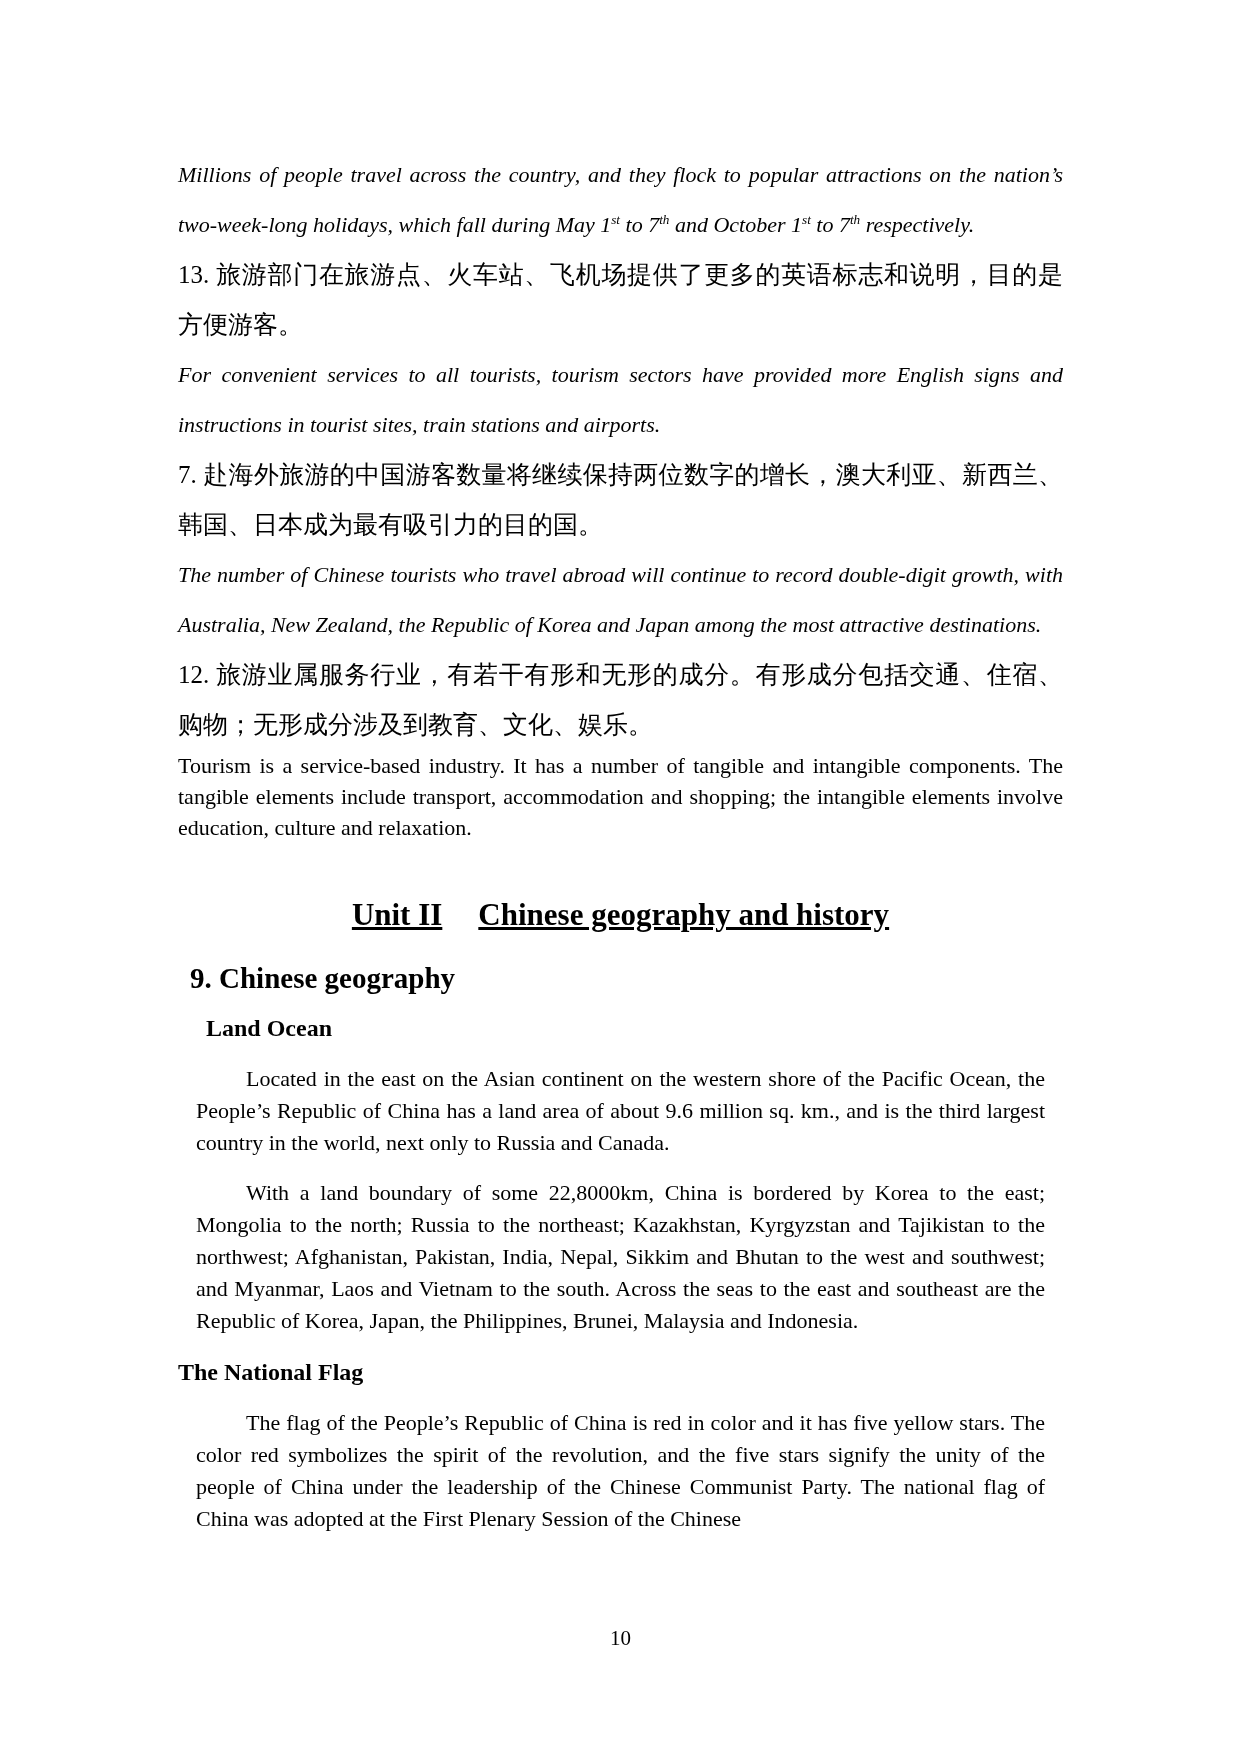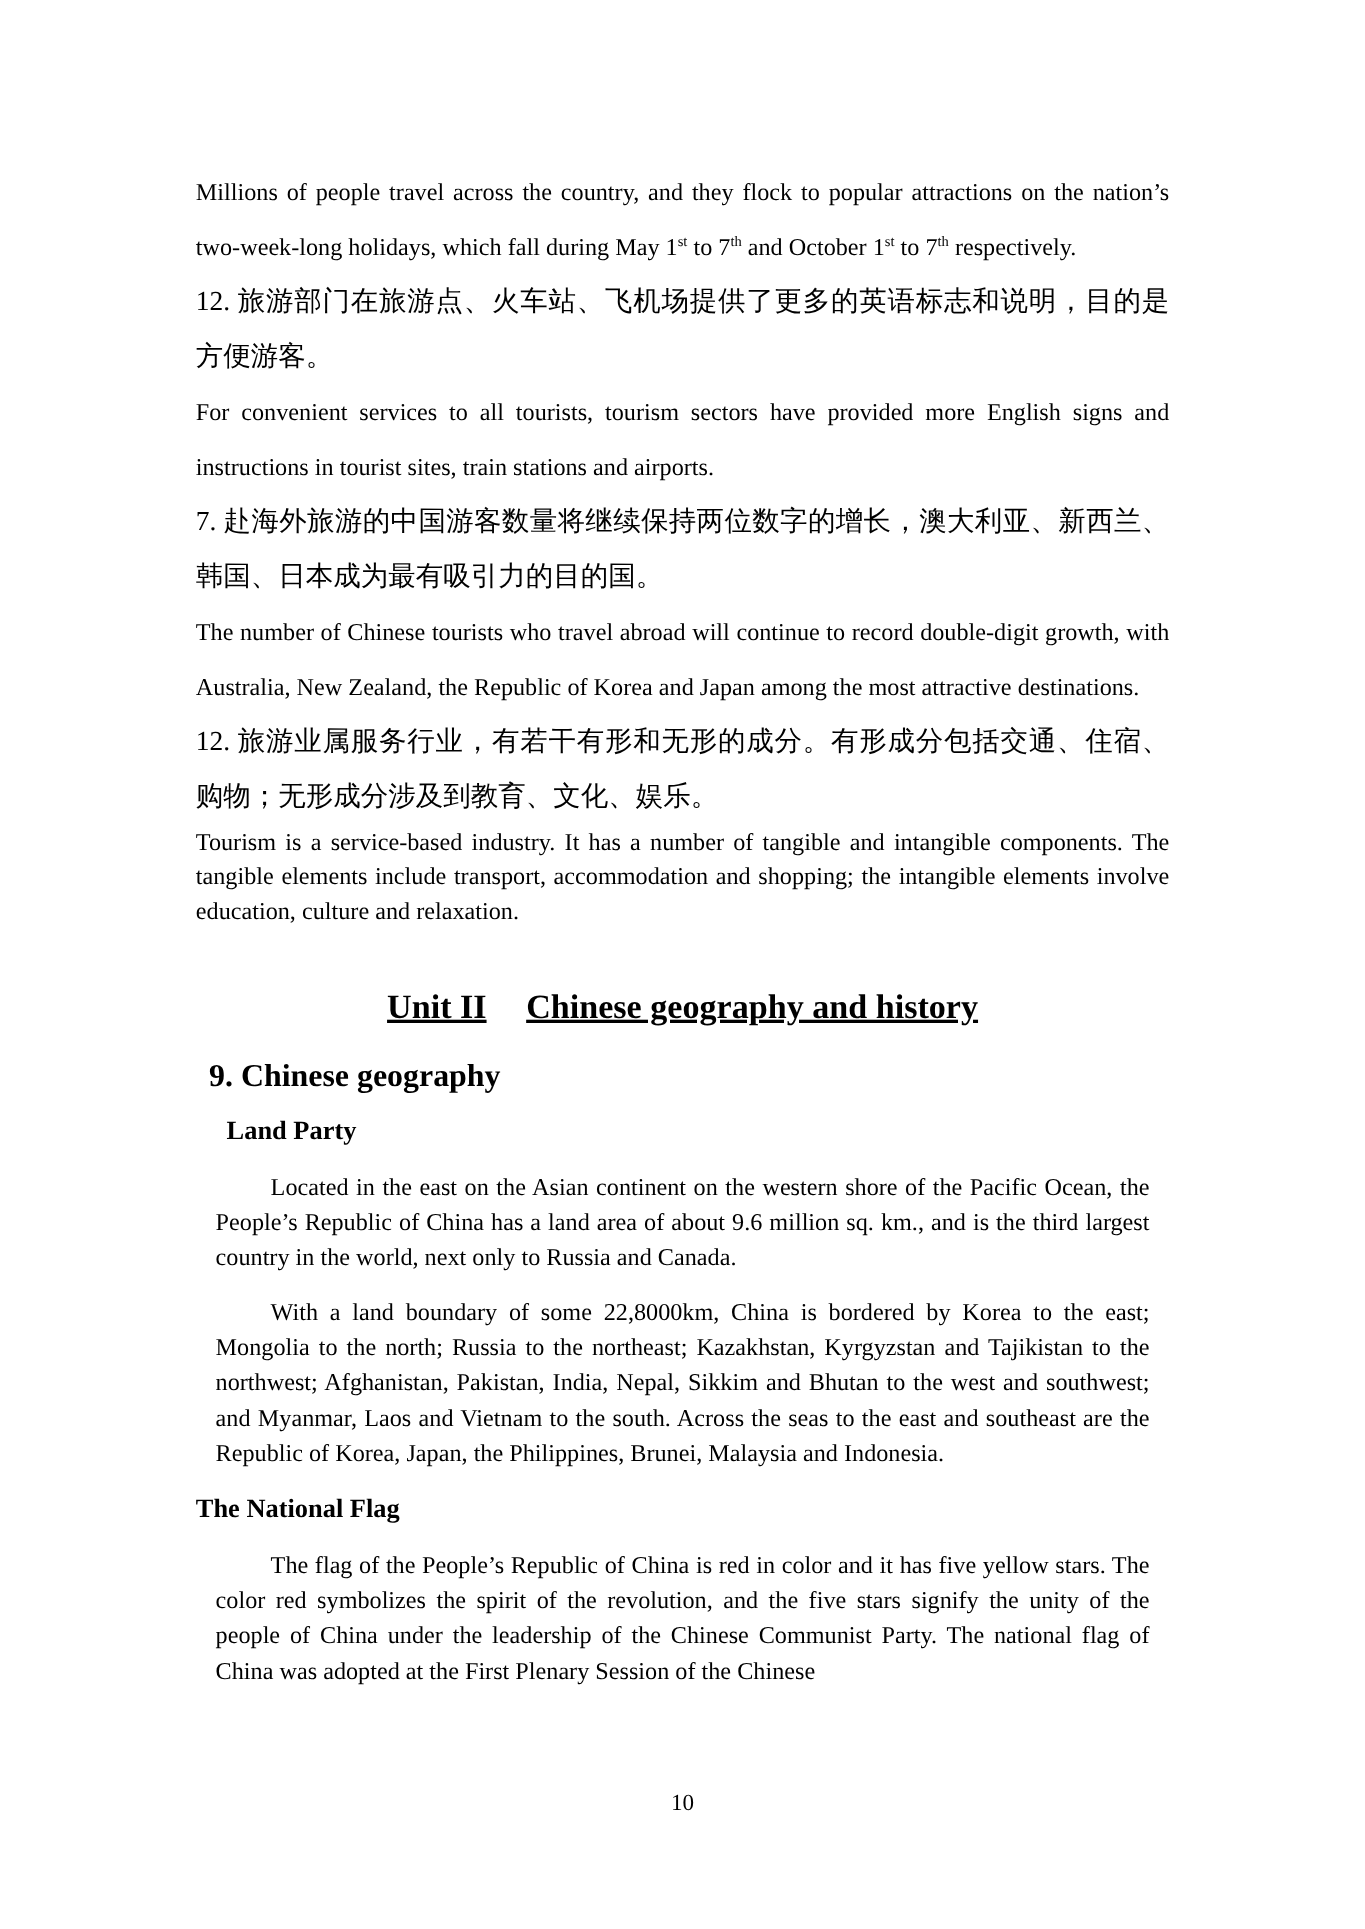--- a/index.html
+++ b/index.html
@@ -16,21 +16,21 @@
   .content {
     position: absolute;
     left: 178px;
     top: 150px;
     width: 885px;
   }
   .p {
     margin: 0;
     text-align: justify;
   }
-  .en-double { font-size: 22px; line-height: 50px; }
+  .en-double { font-size: 22px; line-height: 50px; font-style: italic; }
   .zh-double { font-size: 25px; line-height: 50px; }
   .en-single { font-size: 22px; line-height: 31px; }
   sup { font-size: 0.6em; line-height: 0; vertical-align: super; }
   .unit-title {
     font-size: 31px;
     font-weight: bold;
     text-align: center;
     margin: 50px 0 0 0;
     line-height: 44px;
     text-decoration: underline;
@@ -66,37 +66,37 @@
   }
 </style>
 </head>
 <body>
 
 <div class="page">
   <div class="content">
 
     <p class="p en-double">Millions of people travel across the country, and they flock to popular attractions on the nation’s two-week-long holidays, which fall during May 1<sup>st</sup> to 7<sup>th</sup> and October 1<sup>st</sup> to 7<sup>th</sup> respectively.</p>
 
-    <p class="p zh-double">12. 旅游部门在旅游点、火车站、飞机场提供了更多的英语标志和说明，目的是方便游客。</p>
+    <p class="p zh-double">13. 旅游部门在旅游点、火车站、飞机场提供了更多的英语标志和说明，目的是方便游客。</p>
 
     <p class="p en-double">For convenient services to all tourists, tourism sectors have provided more English signs and instructions in tourist sites, train stations and airports.</p>
 
     <p class="p zh-double">7. 赴海外旅游的中国游客数量将继续保持两位数字的增长，澳大利亚、新西兰、韩国、日本成为最有吸引力的目的国。</p>
 
     <p class="p en-double">The number of Chinese tourists who travel abroad will continue to record double-digit growth, with Australia, New Zealand, the Republic of Korea and Japan among the most attractive destinations.</p>
 
     <p class="p zh-double">12. 旅游业属服务行业，有若干有形和无形的成分。有形成分包括交通、住宿、购物；无形成分涉及到教育、文化、娱乐。</p>
 
     <p class="p en-single">Tourism is a service-based industry. It has a number of tangible and intangible components. The tangible elements include transport, accommodation and shopping; the intangible elements involve education, culture and relaxation.</p>
 
     <h1 class="unit-title"><span>Unit II</span><span class="title-gap"></span><span>Chinese geography and history</span></h1>
 
     <h2 class="section-heading">9. Chinese geography</h2>
 
-    <h3 class="sub-heading">Land Party</h3>
+    <h3 class="sub-heading">Land Ocean</h3>
 
     <p class="geo-p">Located in the east on the Asian continent on the western shore of the Pacific Ocean, the People’s Republic of China has a land area of about 9.6 million sq. km., and is the third largest country in the world, next only to Russia and Canada.</p>
 
     <p class="geo-p">With a land boundary of some 22,8000km, China is bordered by Korea to the east; Mongolia to the north; Russia to the northeast; Kazakhstan, Kyrgyzstan and Tajikistan to the northwest; Afghanistan, Pakistan, India, Nepal, Sikkim and Bhutan to the west and southwest; and Myanmar, Laos and Vietnam to the south. Across the seas to the east and southeast are the Republic of Korea, Japan, the Philippines, Brunei, Malaysia and Indonesia.</p>
 
     <h3 class="sub-heading flush">The National Flag</h3>
 
     <p class="geo-p">The flag of the People’s Republic of China is red in color and it has five yellow stars. The color red symbolizes the spirit of the revolution, and the five stars signify the unity of the people of China under the leadership of the Chinese Communist Party. The national flag of China was adopted at the First Plenary Session of the Chinese</p>
 
   </div>

